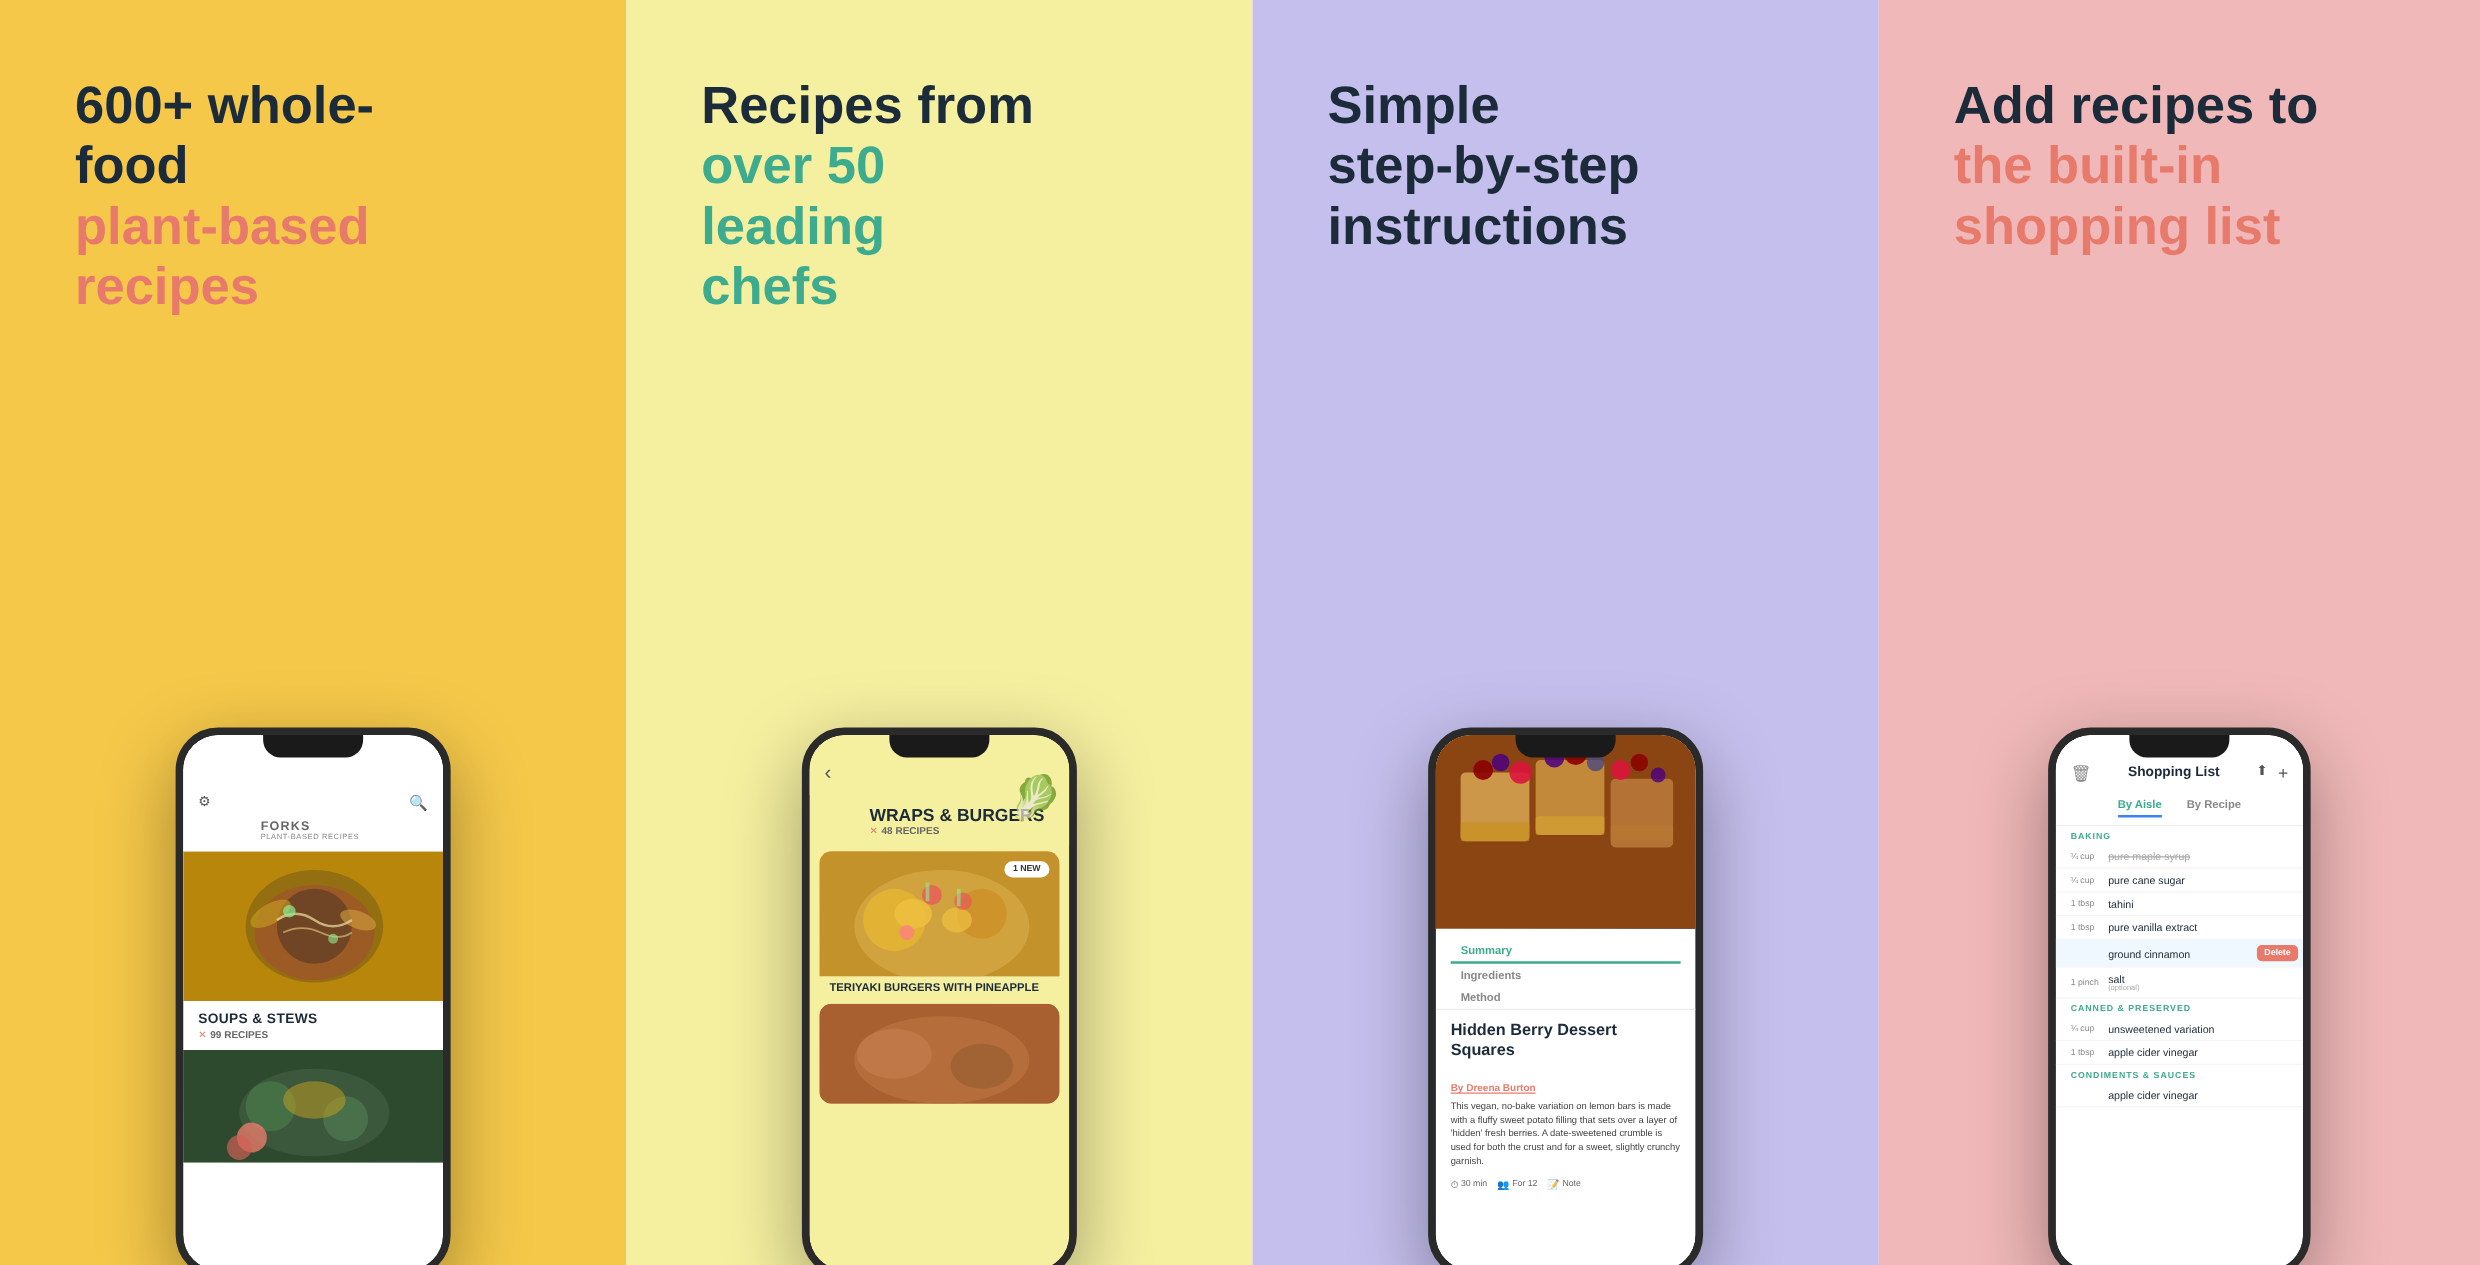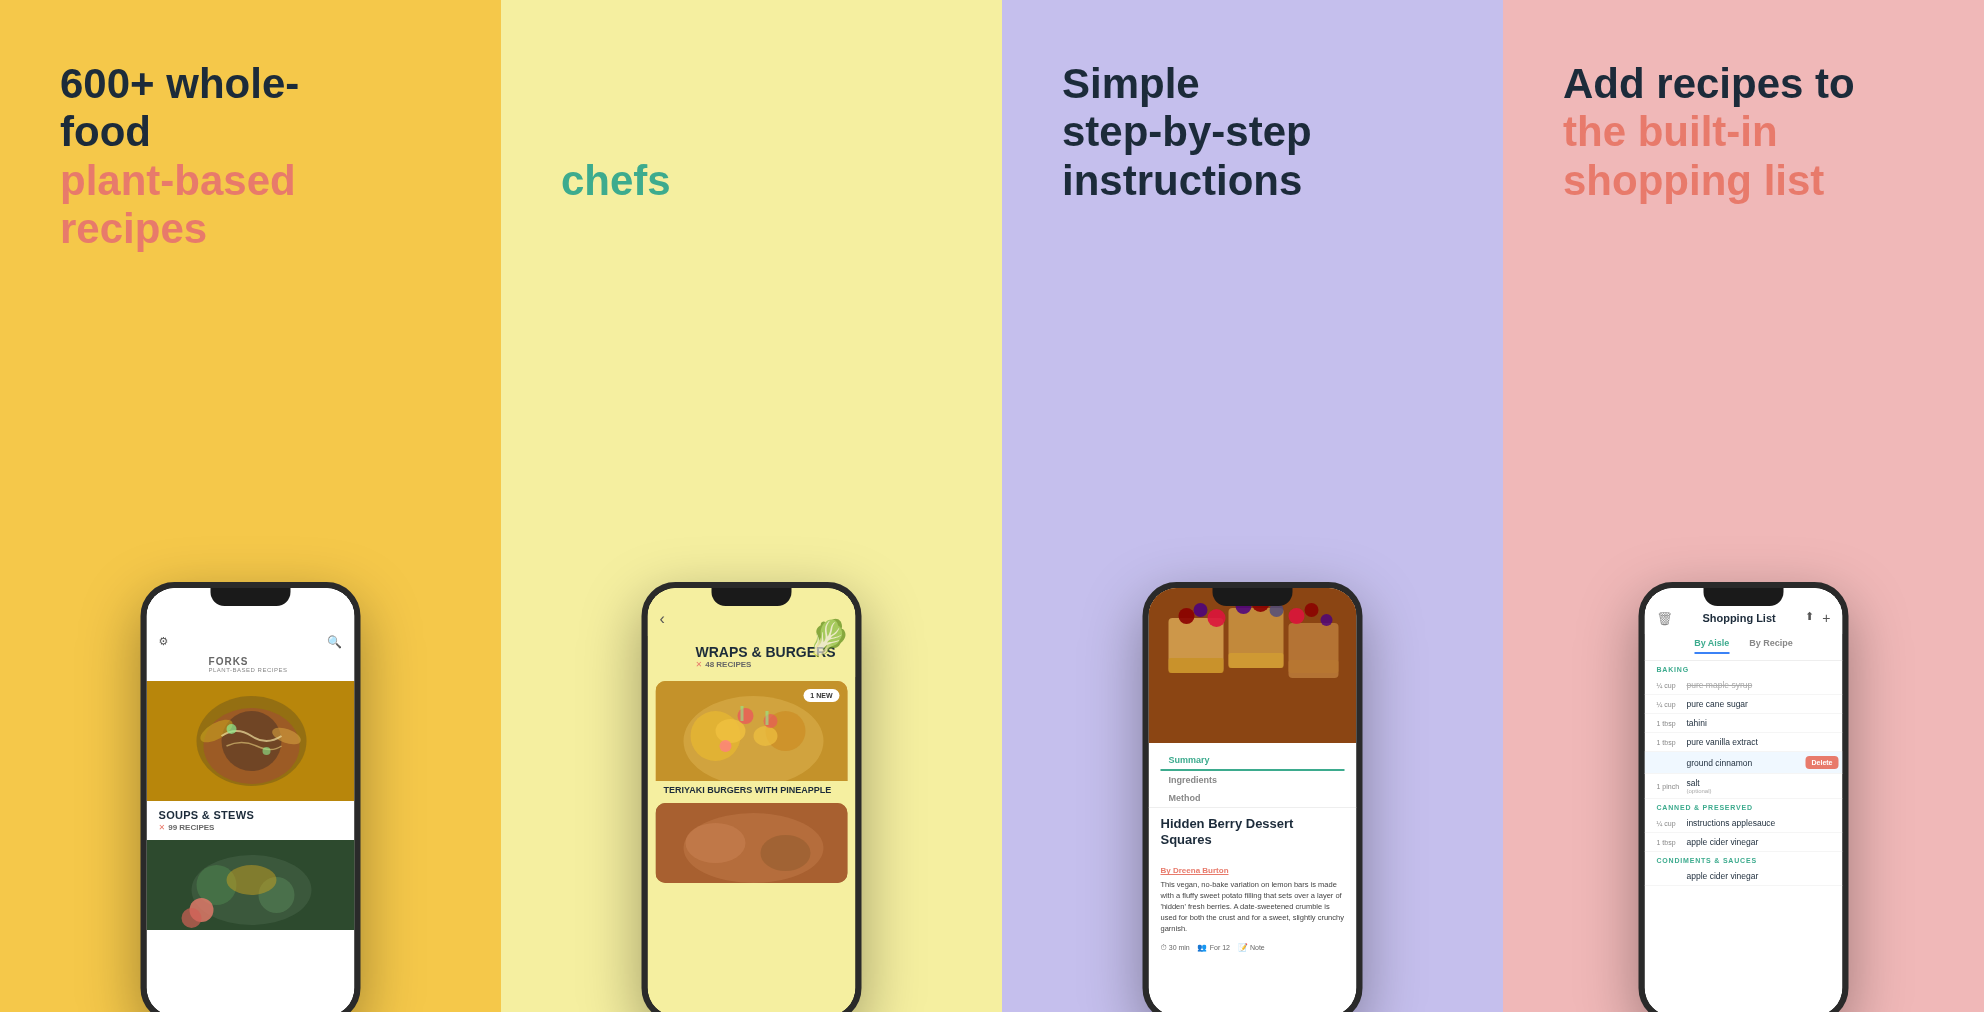--- a/index.html
+++ b/index.html
@@ -422,22 +422,22 @@
           </svg>
         </div>
       </div>
     </div>
   </div>
 </div>
 
 <div class="panel panel-2">
   <div class="panel-text">
     <div class="headline">
-      <br>
-      <br>
+      <span>Recipes from</span><br>
+      <span class="accent-teal">over 50 leading</span><br>
       <span class="accent-teal">chefs</span>
     </div>
   </div>
   <div class="phone-wrapper">
     <div class="phone">
       <div class="phone-notch"></div>
       <div class="phone-screen" style="background:#F5EFA0;">
 
         <div class="p2-header">
           <span class="p2-back">‹</span>
@@ -611,21 +611,21 @@
           <div class="p4-delete-btn">Delete</div>
         </div>
         <div class="p4-item">
           <span class="p4-qty">1 pinch</span>
           <span class="p4-name">salt<span class="p4-optional">(optional)</span></span>
         </div>
 
         <div class="p4-section-label">CANNED &amp; PRESERVED</div>
         <div class="p4-item">
           <span class="p4-qty">¼ cup</span>
-          <span class="p4-name">instructions applesauce</span>
+          <span class="p4-name">unsweetened variation</span>
         </div>
         <div class="p4-item">
           <span class="p4-qty">1 tbsp</span>
           <span class="p4-name">apple cider vinegar</span>
         </div>
 
         <div class="p4-section-label">CONDIMENTS &amp; SAUCES</div>
         <div class="p4-item">
           <span class="p4-qty"></span>
           <span class="p4-name">apple cider vinegar</span>

